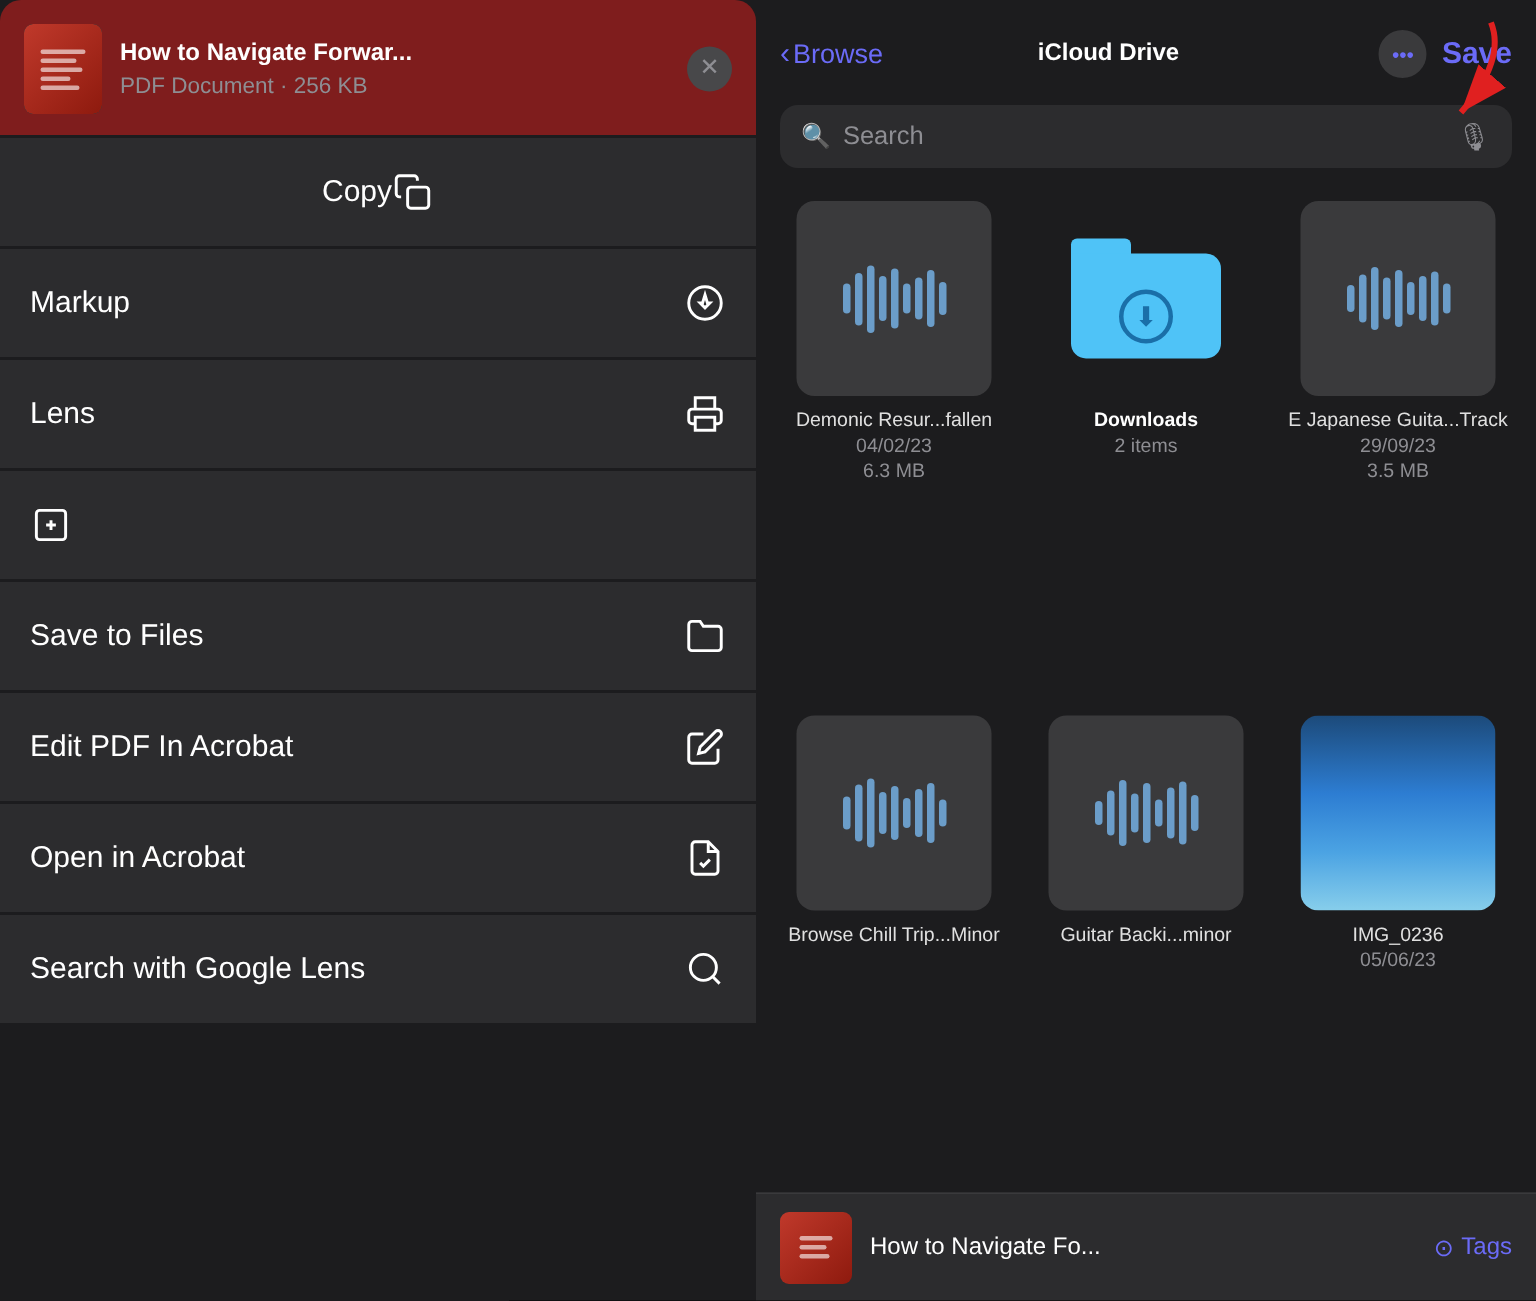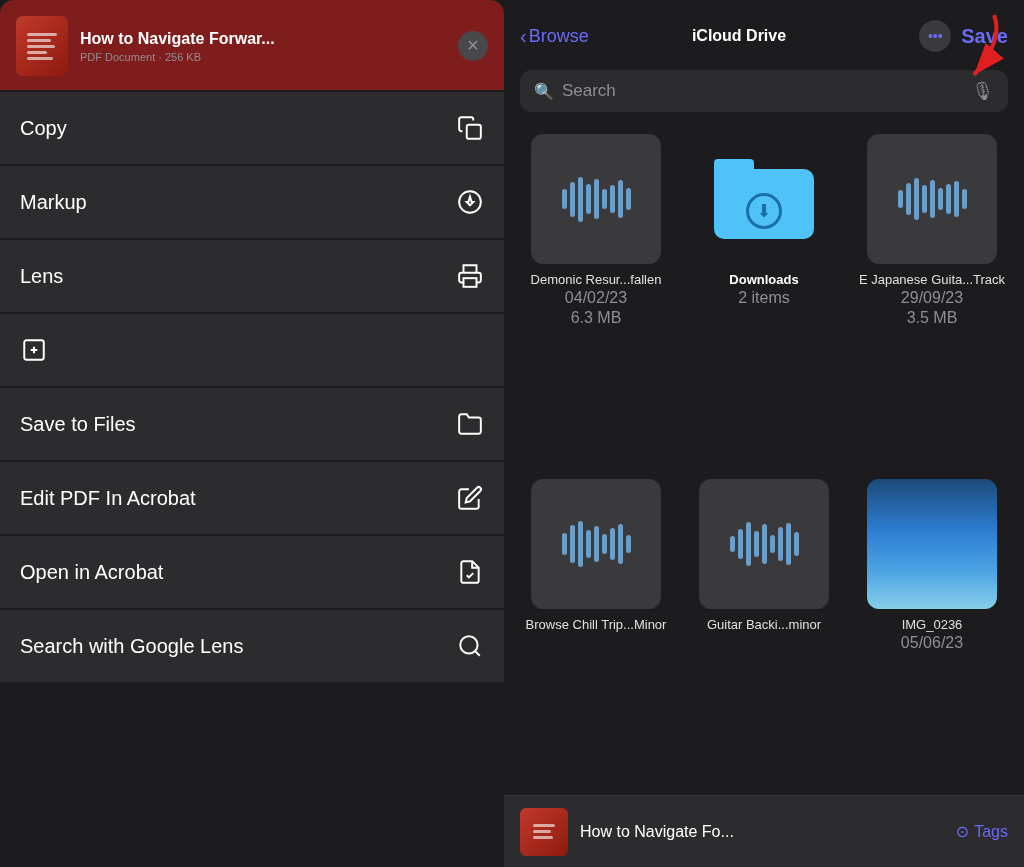--- a/index.html
+++ b/index.html
@@ -80,21 +80,21 @@
     }
 
     .file-title {
       font-size: 16px;
       font-weight: 600;
       color: #fff;
       line-height: 1.3;
     }
 
     .file-meta {
-      font-size: 11px;
+      font-size: 15px;
       color: #8e8e93;
       margin-top: 2px;
     }
 
     .close-btn {
       width: 30px;
       height: 30px;
       background: #48484a;
       border-radius: 50%;
       display: flex;
@@ -122,20 +122,21 @@
       justify-content: space-between;
       padding: 18px 20px;
       background: #2c2c2e;
       margin: 2px 0;
       cursor: pointer;
       min-height: 72px;
     }
 
     .menu-item:first-child {
       margin-top: 2px;
+      justify-content: center;
     }
 
     .menu-item-label {
       font-size: 20px;
       font-weight: 400;
       color: #fff;
     }
 
     .menu-icon {
       width: 28px;
@@ -337,21 +338,21 @@
       text-align: center;
       font-weight: 500;
     }
 
     .file-name-bold {
       font-weight: 700;
       color: #fff;
     }
 
     .file-sub {
-      font-size: 16px;
+      font-size: 13px;
       color: #8e8e93;
       text-align: right;
       margin-top: 2px;
     }
 
     .file-image-thumb {
       width: 130px;
       height: 130px;
       border-radius: 12px;
       background: linear-gradient(135deg, #1a3a5c 0%, #2d6a9f 30%, #4a90c4 60%, #87b8d4 100%);

